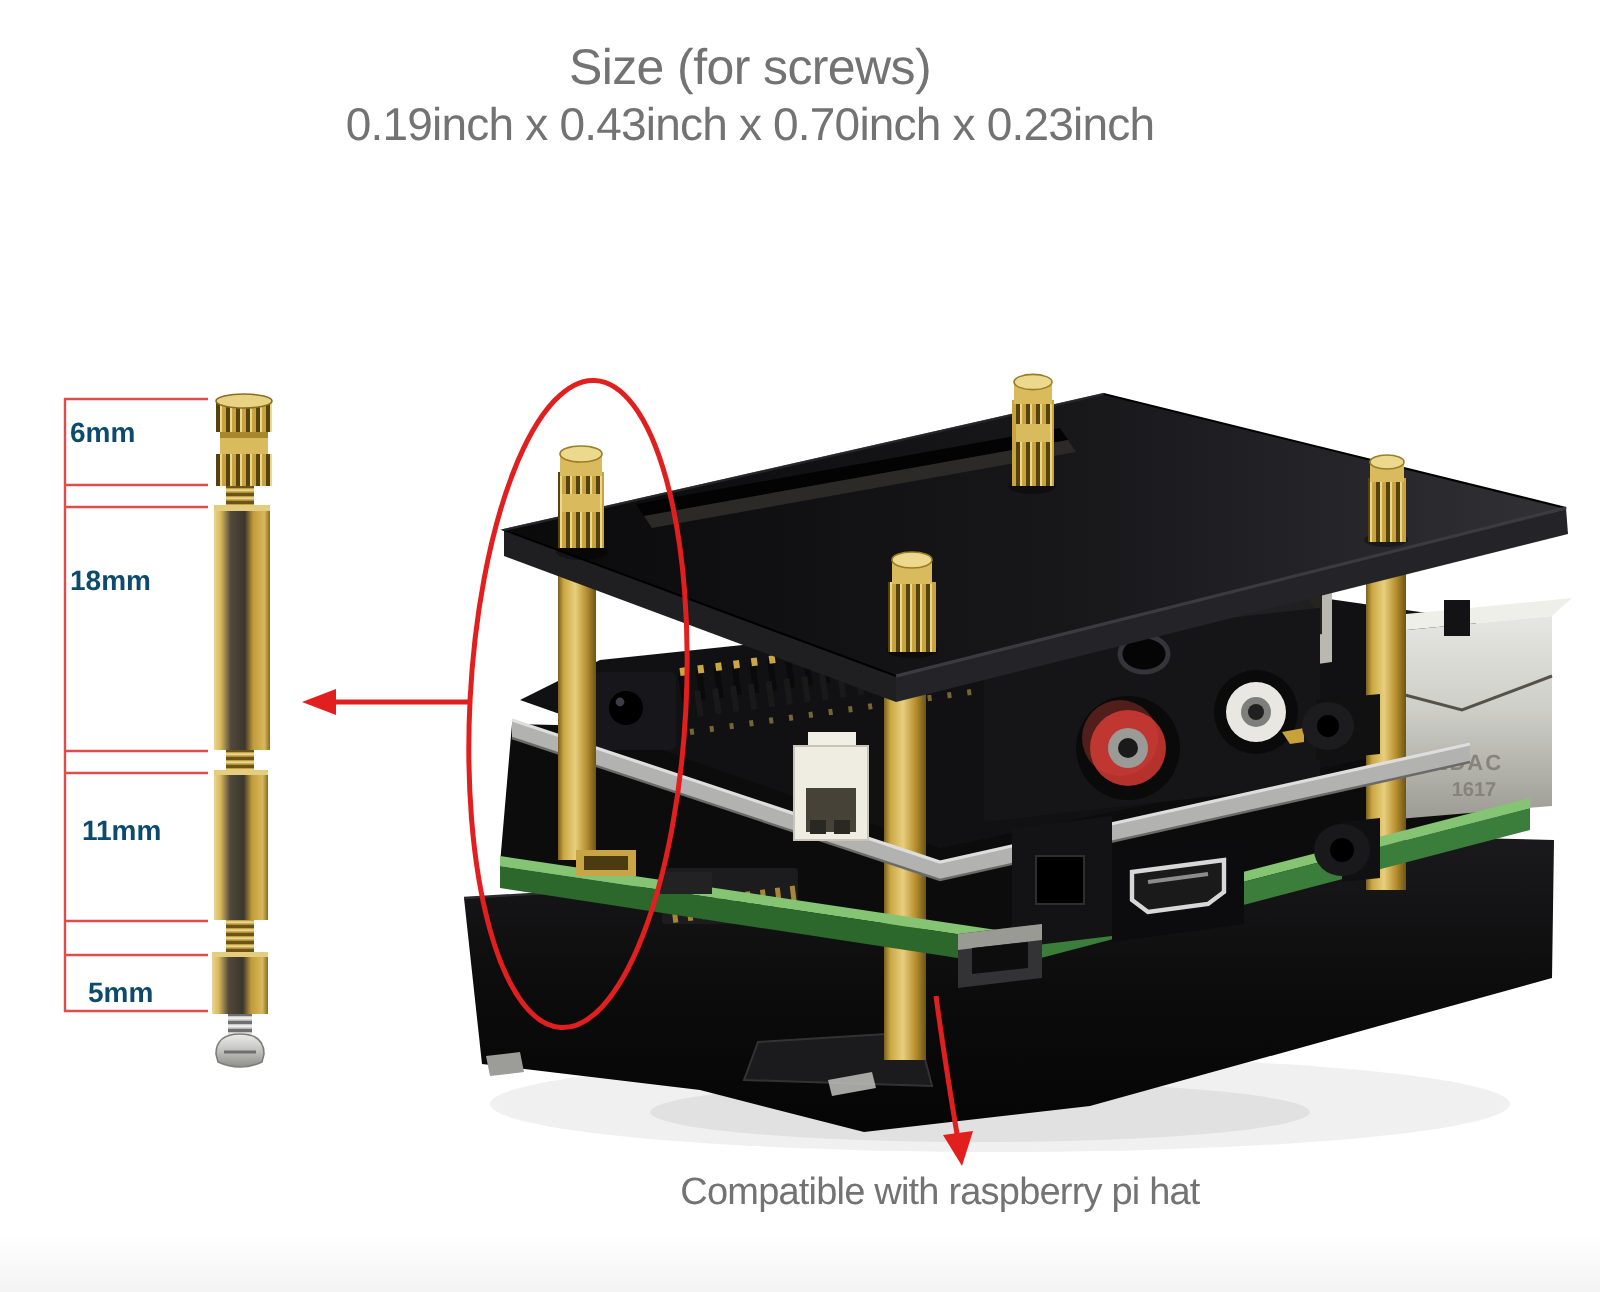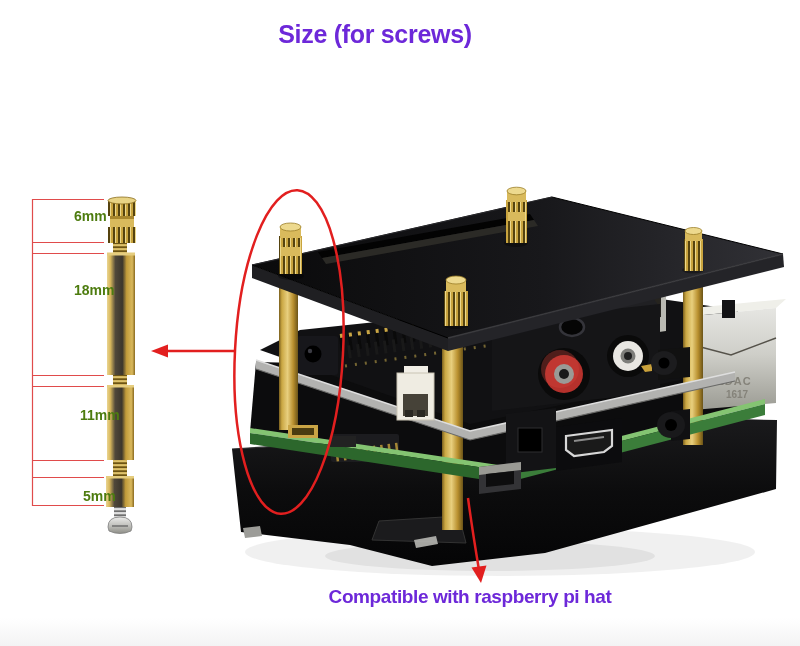--- a/index.html
+++ b/index.html
@@ -6,22 +6,22 @@
   body{width:800px;height:646px;position:relative;overflow:hidden;
        font-family:"Liberation Sans", sans-serif;}
   .abs{position:absolute;}
   .hdr{left:85px;top:20px;width:580px;text-align:center;line-height:28px;}
   .hdr .l1{font-size:25px;letter-spacing:-0.3px;}
   .hdr .l2{font-size:26px;letter-spacing:-0.3px;}
   .hdr .l3{font-size:23px;letter-spacing:-0.4px;}
   .dim{font-size:14px;font-weight:bold;}
   .caption{left:170px;top:586px;width:600px;text-align:center;
            font-size:19px;letter-spacing:-0.4px;}
-  .red-big{color:#6d28d9;font-weight:bold;}
-  .red-dim{color:#4d7c0f;margin-left:39px;}
+  .red-big{color:#737373;}
+  .red-dim{color:#0c4a6e;}
   .bottom-fade{left:0;top:618px;width:800px;height:28px;
                background:linear-gradient(#ffffff,#f3f3f4);}
   svg{position:absolute;left:0;top:0;}
 </style>
 </head>
 <body>
 
 <svg width="800" height="646" viewBox="0 0 800 646">
   <defs>
     <pattern id="knurl" patternUnits="userSpaceOnUse" width="5" height="8">
@@ -271,20 +271,21 @@
     </g>
     <g>
       <path d="M468,498 C472,528 476,552 479,570" stroke="#e21f1f" stroke-width="2.5" fill="none"></path>
       <polygon points="481,583 471.5,567.5 486.5,565.5" fill="#e21f1f"></polygon>
     </g>
   </g>
 </svg>
 
 <div class="abs hdr">
   <div class="l1 red-big">Size (for screws)</div>
+  <div class="l3 red-big">0.19inch x 0.43inch x 0.70inch x 0.23inch</div>
 </div>
 
 <div class="abs dim red-dim" style="left:35px;top:208px">6mm</div>
 <div class="abs dim red-dim" style="left:35px;top:282px">18mm</div>
 <div class="abs dim red-dim" style="left:41px;top:407px">11mm</div>
 <div class="abs dim red-dim" style="left:44px;top:488px">5mm</div>
 
 <div class="abs caption red-big">Compatible with raspberry pi hat</div>
 
 <div class="abs bottom-fade"></div>

